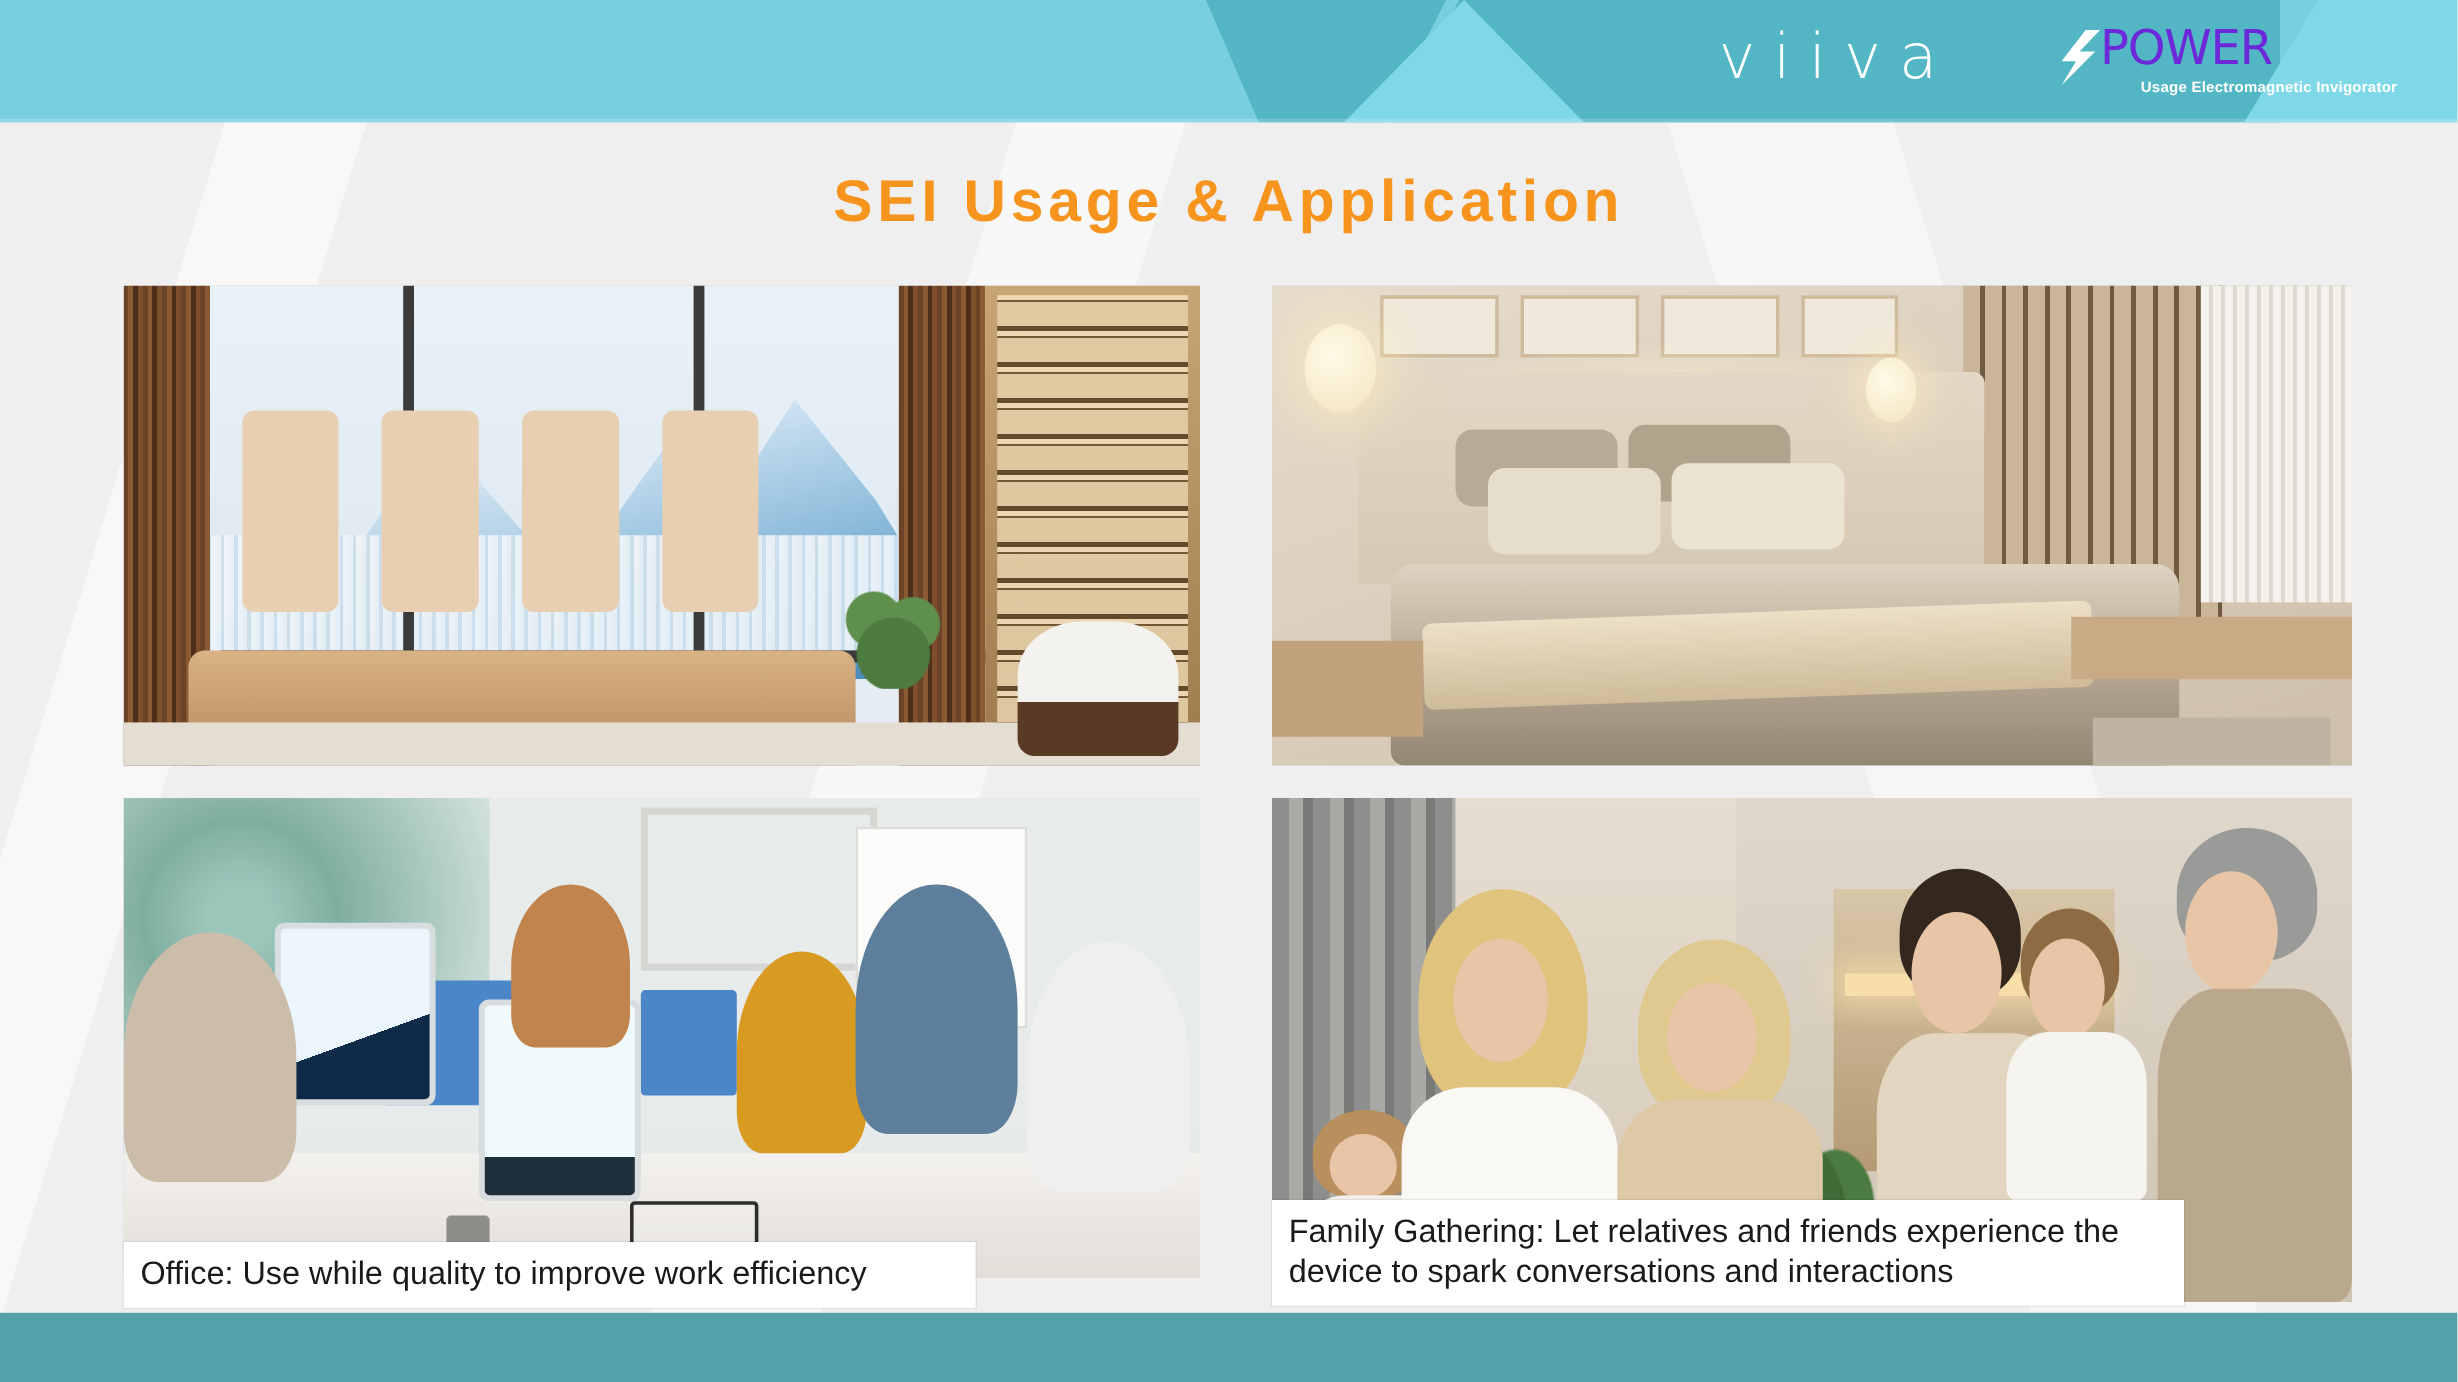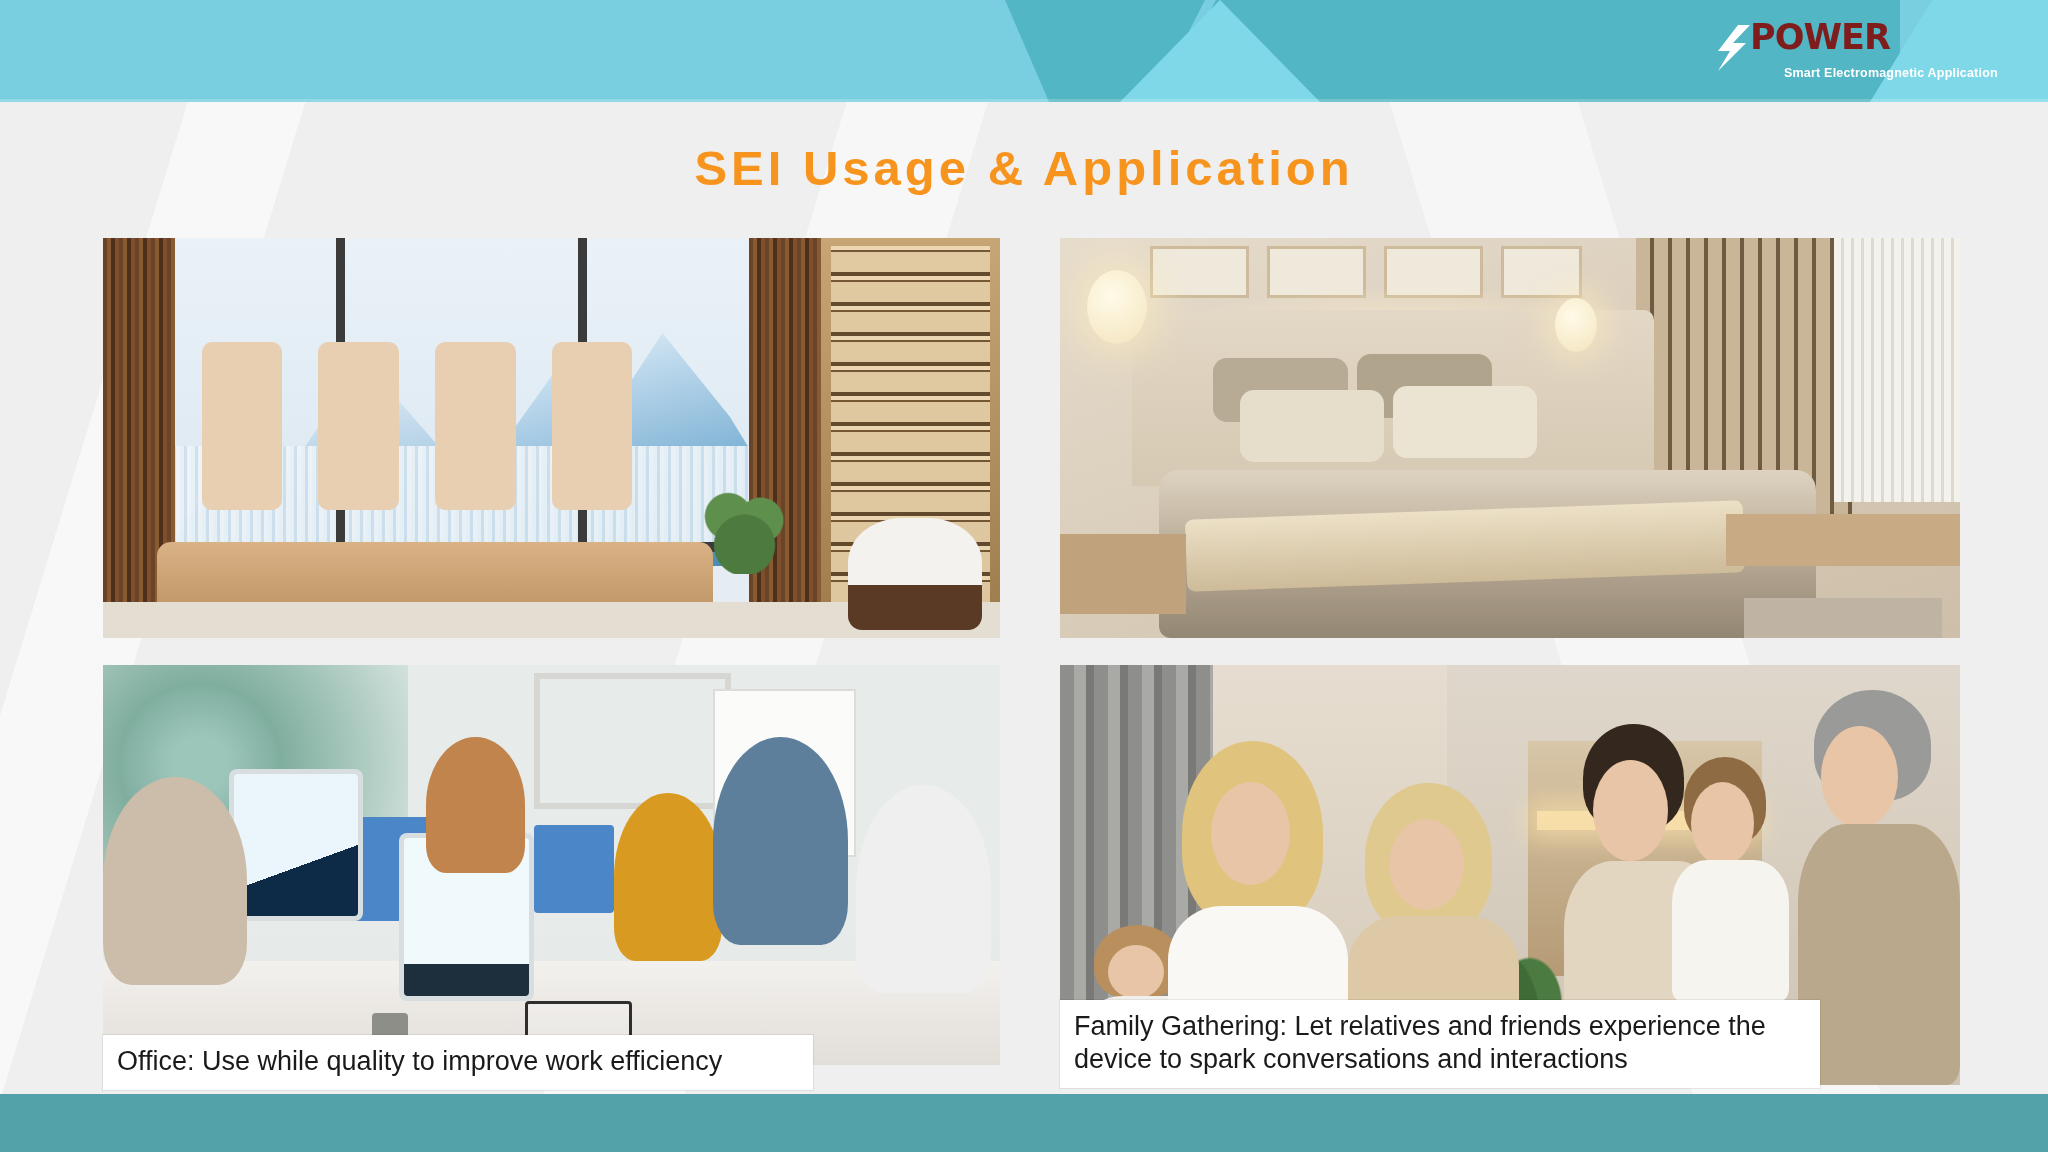--- a/index.html
+++ b/index.html
@@ -70,21 +70,21 @@
     font-family: "DejaVu Sans", sans-serif;
   }
   .logo-power-wrap {
     position: absolute; left: 1712px; top: 22px; width: 270px; height: 62px;
   }
   .logo-bolt {
     position: absolute; left: 0; top: 3px; width: 44px; height: 46px;
   }
   .logo-power-text {
     position: absolute; left: 38px; top: -2px;
-    color: #7f1d1d; font-size: 35px; font-weight: 700; letter-spacing: -1px;
+    color: #6d28d9; font-size: 40px; font-weight: 400; letter-spacing: -1px;
     font-family: "DejaVu Sans", sans-serif; line-height: 1;
   }
   .logo-power-sub {
     position: absolute; left: 72px; top: 44px;
     color: #fff; font-size: 12.5px; font-weight: 700; letter-spacing: .2px;
     font-family: "Liberation Sans", sans-serif; white-space: nowrap;
   }
 
   
   .page-title {
@@ -274,27 +274,28 @@
 <div class="slide">
 
   <div class="bg-watermark"></div>
 
   <div class="header">
     <div class="hdr-chev1 hdr-shape"></div>
     <div class="hdr-dark hdr-shape"></div>
     <div class="hdr-lighttri hdr-shape"></div>
     <div class="hdr-rightwedge hdr-shape"></div>
 
+    <div class="logo-viiva">viiva</div>
 
     <div class="logo-power-wrap">
       <svg class="logo-bolt" viewBox="0 0 44 46">
         <polygon points="26,0 6,26 18,26 6,46 34,18 21,18 38,0" fill="#ffffff"></polygon>
       </svg>
       <div class="logo-power-text">POWER</div>
-      <div class="logo-power-sub">Smart Electromagnetic Application</div>
+      <div class="logo-power-sub">Usage Electromagnetic Invigorator</div>
     </div>
 
     <div class="hdr-bottomline"></div>
   </div>
 
   <div class="page-title">SEI Usage &amp; Application</div>
 
   <div class="panel panel-living">
     <div class="photo">
       <div class="lr-sky"></div>

